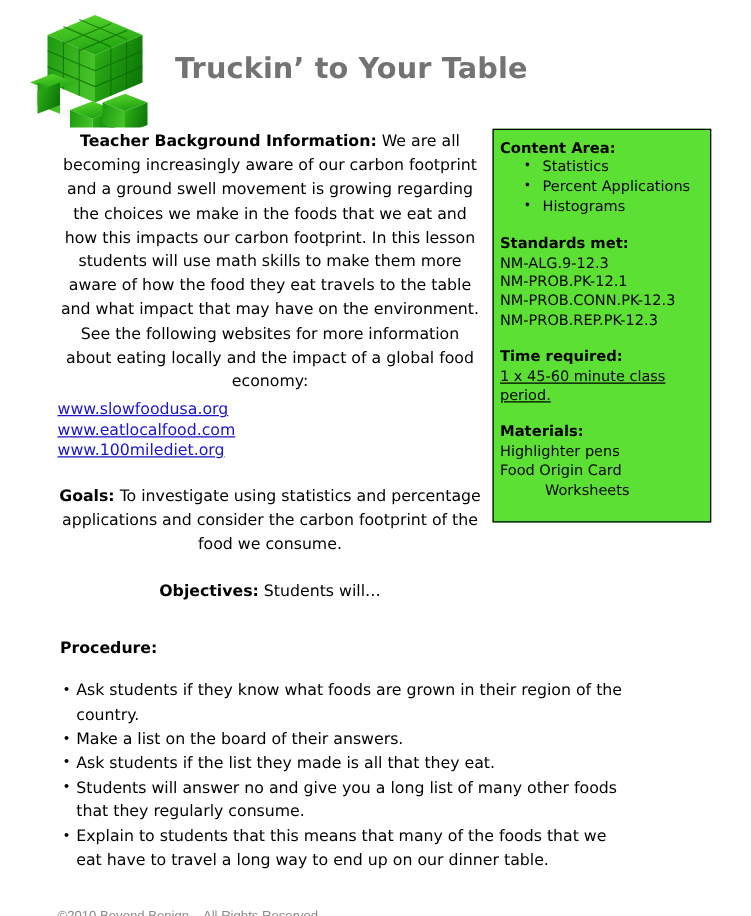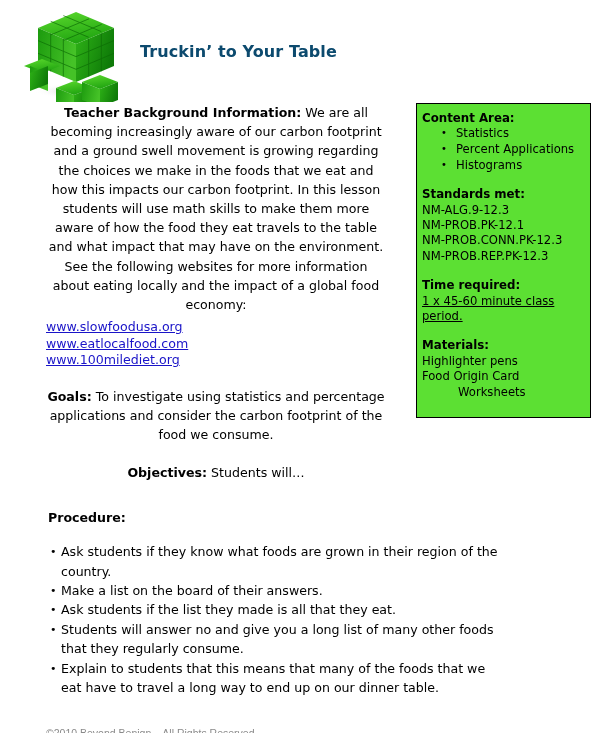--- a/index.html
+++ b/index.html
@@ -30,23 +30,23 @@
     top: 6px;
     width: 108px;
     height: 96px;
   }
   .logo svg { display: block; }
 
   .doc-title {
     position: absolute;
     left: 140px;
     top: 42px;
-    font-size: 16px;
+    font-size: 23px;
     font-weight: bold;
-    color: #0c4a6e;
+    color: #737373;
     letter-spacing: 0.1px;
     white-space: nowrap;
   }
 
   
   .left-col {
     position: absolute;
     left: 46px;
     top: 103px;
     width: 340px;
@@ -123,21 +123,21 @@
     content: "\2022";
     position: absolute;
     left: 2px;
     top: 0;
     font-size: 11px;
   }
 
   
   .info-box {
     position: absolute;
-    left: 416px;
+    left: 394px;
     top: 103px;
     width: 175px;
     height: 315px;
     background: #5ce033;
     border: 1.5px solid #000000;
     box-sizing: border-box;
     padding: 7px 0 0 5px;
     font-size: 11.6px;
     line-height: 15.4px;
   }

